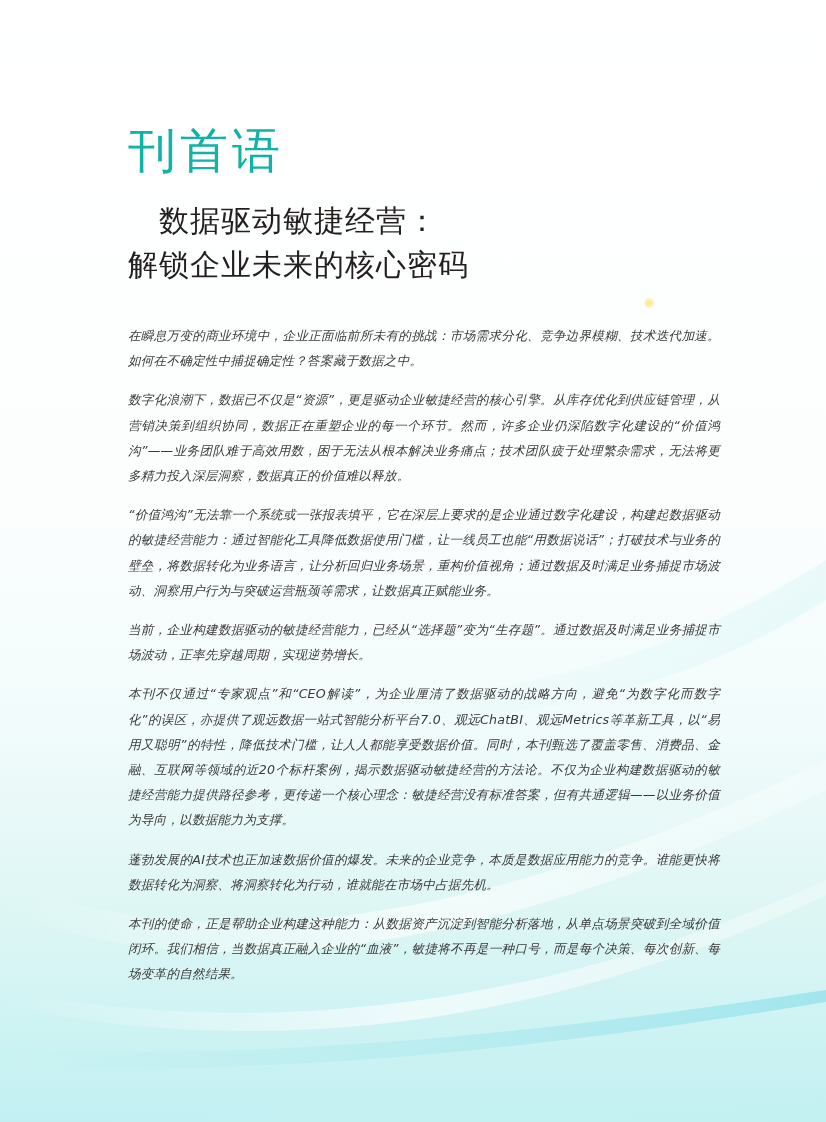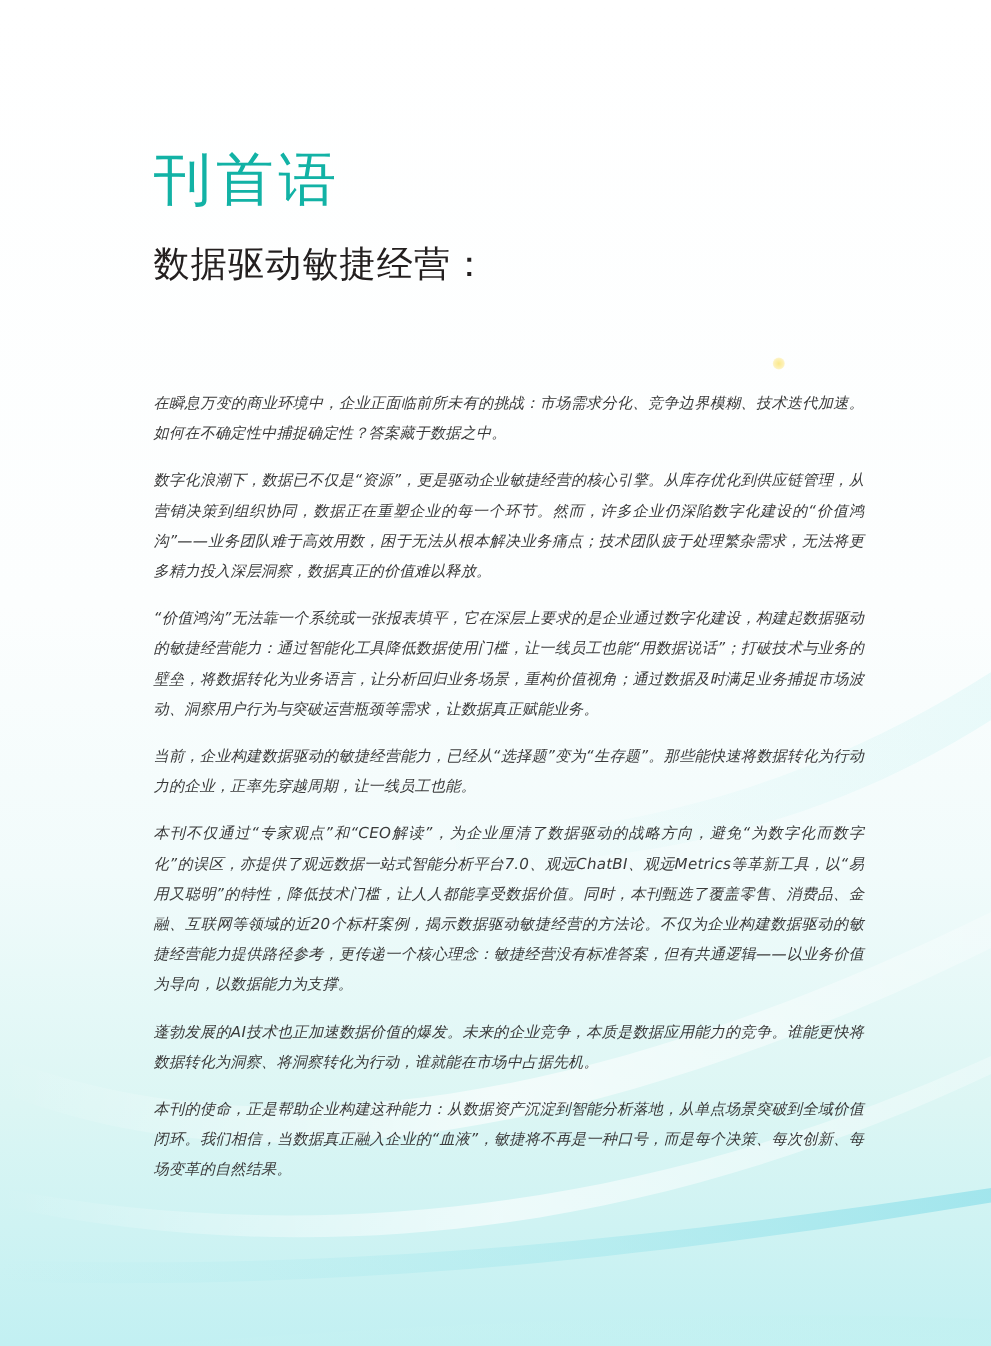--- a/index.html
+++ b/index.html
@@ -113,24 +113,25 @@
   </svg>
 </div>
 
 <div class="glow-dot"></div>
 
 <div class="content">
   <h1 class="page-title" style="margin:0;">刊首语</h1>
 
   <div class="subtitle">
     <div>数据驱动敏捷经营：</div>
+    <div>解锁企业未来的核心密码</div>
   </div>
 
   <div class="body-text">
     <p class="para">在瞬息万变的商业环境中，企业正面临前所未有的挑战：市场需求分化、竞争边界模糊、技术迭代加速。如何在不确定性中捕捉确定性？答案藏于数据之中。</p>
     <p class="para">数字化浪潮下，数据已不仅是“资源”，更是驱动企业敏捷经营的核心引擎。从库存优化到供应链管理，从营销决策到组织协同，数据正在重塑企业的每一个环节。然而，许多企业仍深陷数字化建设的“价值鸿沟”——业务团队难于高效用数，困于无法从根本解决业务痛点；技术团队疲于处理繁杂需求，无法将更多精力投入深层洞察，数据真正的价值难以释放。</p>
     <p class="para">“价值鸿沟”无法靠一个系统或一张报表填平，它在深层上要求的是企业通过数字化建设，构建起数据驱动的敏捷经营能力：通过智能化工具降低数据使用门槛，让一线员工也能“用数据说话”；打破技术与业务的壁垒，将数据转化为业务语言，让分析回归业务场景，重构价值视角；通过数据及时满足业务捕捉市场波动、洞察用户行为与突破运营瓶颈等需求，让数据真正赋能业务。</p>
-    <p class="para">当前，企业构建数据驱动的敏捷经营能力，已经从“选择题”变为“生存题”。那些能快速将数据转化为行动力的企业，正率先穿越周期，让一线员工也能。</p>
+    <p class="para">当前，企业构建数据驱动的敏捷经营能力，已经从“选择题”变为“生存题”。通过数据及时满足业务捕捉市场波动，正率先穿越周期，实现逆势增长。</p>
     <p class="para">本刊不仅通过“专家观点”和“CEO解读”，为企业厘清了数据驱动的战略方向，避免“为数字化而数字化”的误区，亦提供了观远数据一站式智能分析平台7.0、观远ChatBI、观远Metrics等革新工具，以“易用又聪明”的特性，降低技术门槛，让人人都能享受数据价值。同时，本刊甄选了覆盖零售、消费品、金融、互联网等领域的近20个标杆案例，揭示数据驱动敏捷经营的方法论。不仅为企业构建数据驱动的敏捷经营能力提供路径参考，更传递一个核心理念：敏捷经营没有标准答案，但有共通逻辑——以业务价值为导向，以数据能力为支撑。</p>
     <p class="para">蓬勃发展的AI技术也正加速数据价值的爆发。未来的企业竞争，本质是数据应用能力的竞争。谁能更快将数据转化为洞察、将洞察转化为行动，谁就能在市场中占据先机。</p>
     <p class="para">本刊的使命，正是帮助企业构建这种能力：从数据资产沉淀到智能分析落地，从单点场景突破到全域价值闭环。我们相信，当数据真正融入企业的“血液”，敏捷将不再是一种口号，而是每个决策、每次创新、每场变革的自然结果。</p>
   </div>
 </div>
 
 </body></html>

